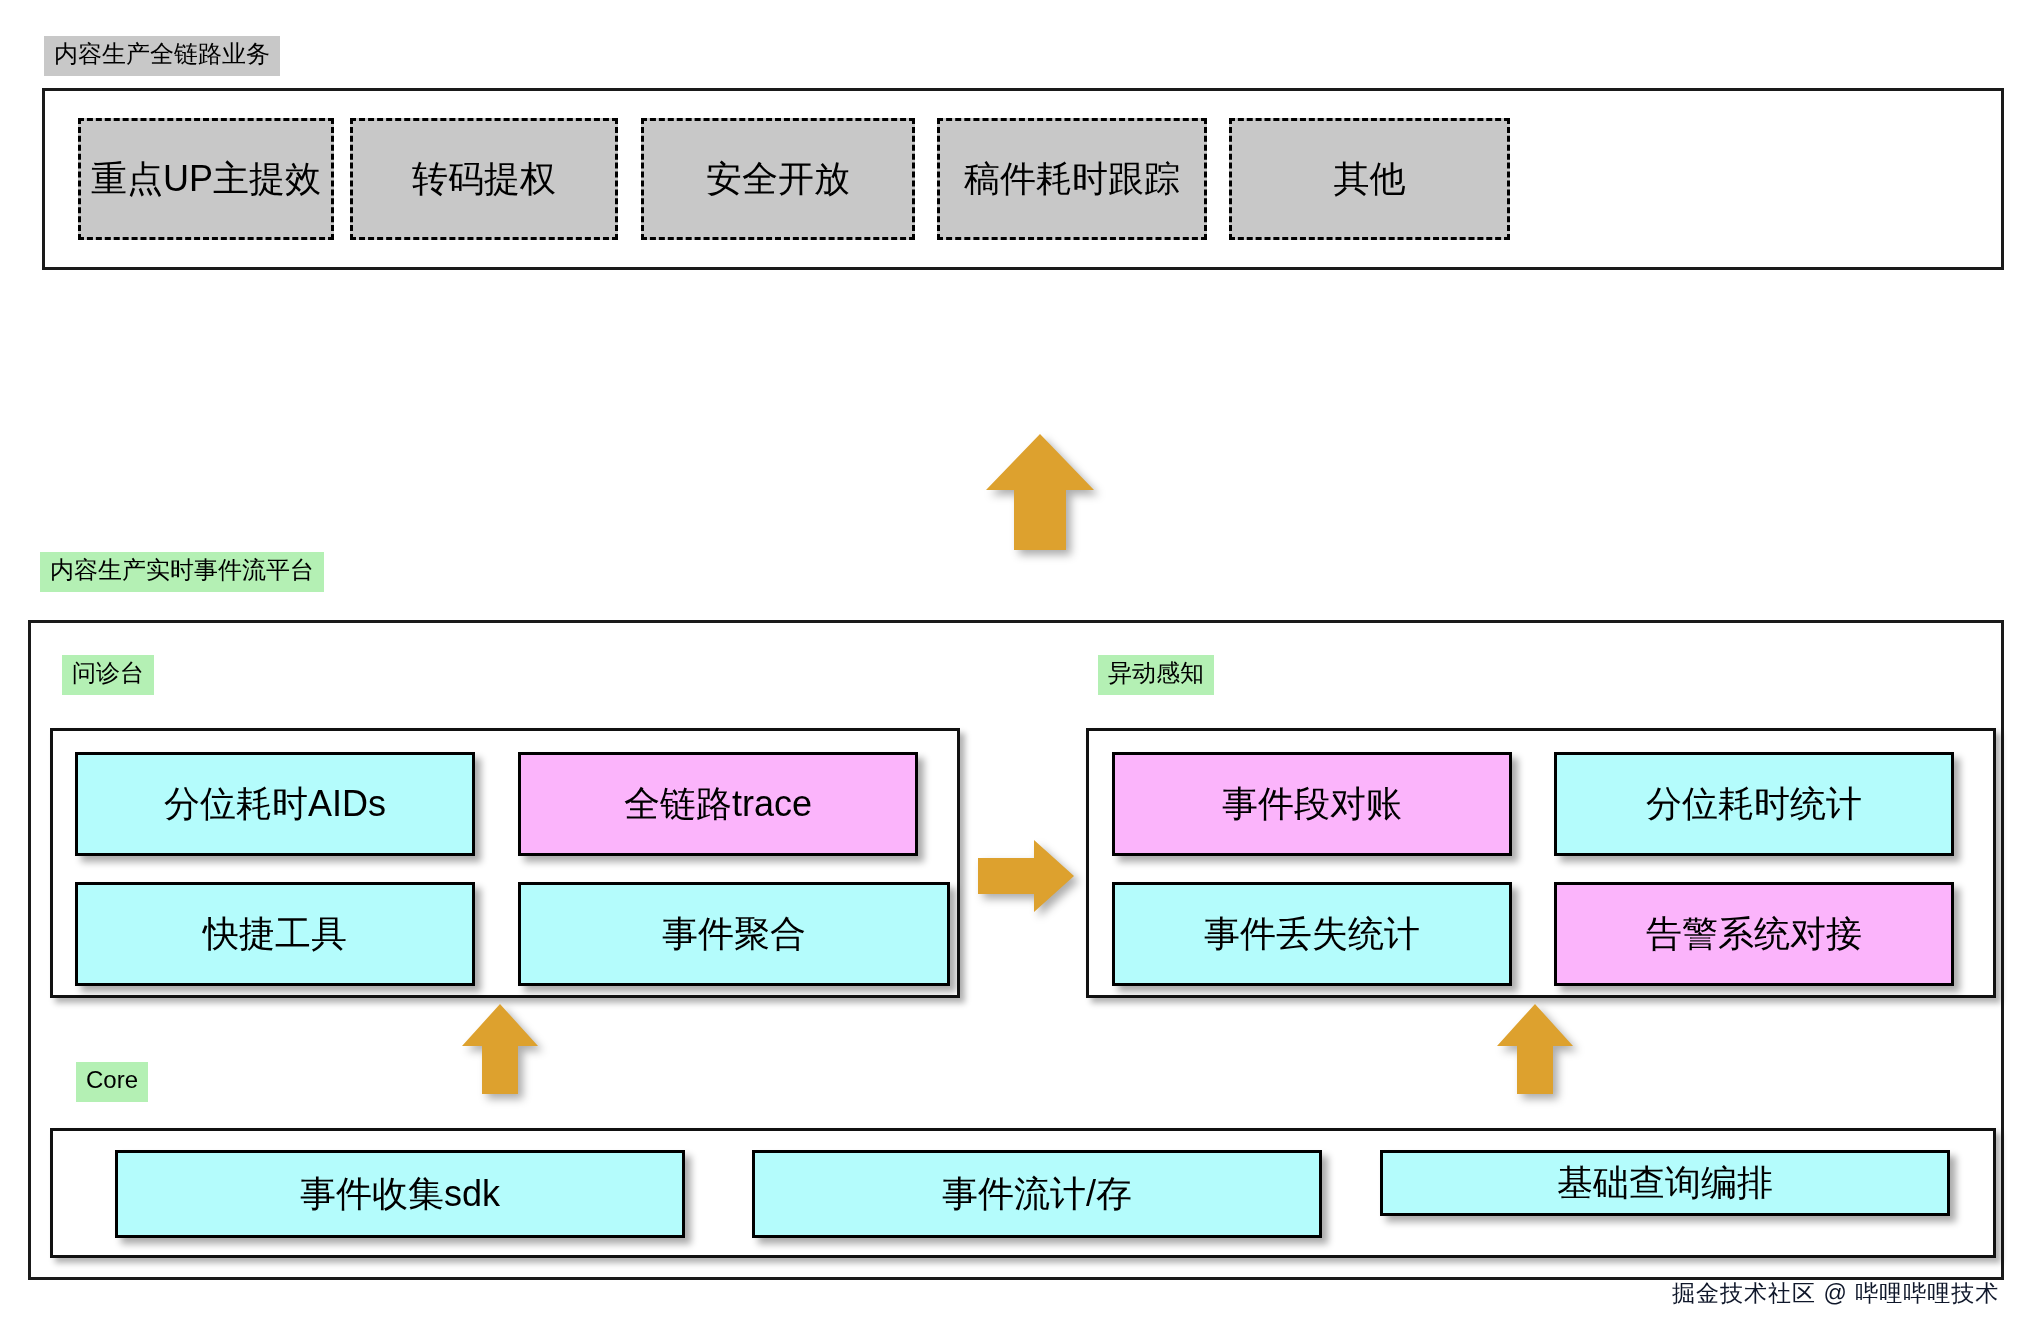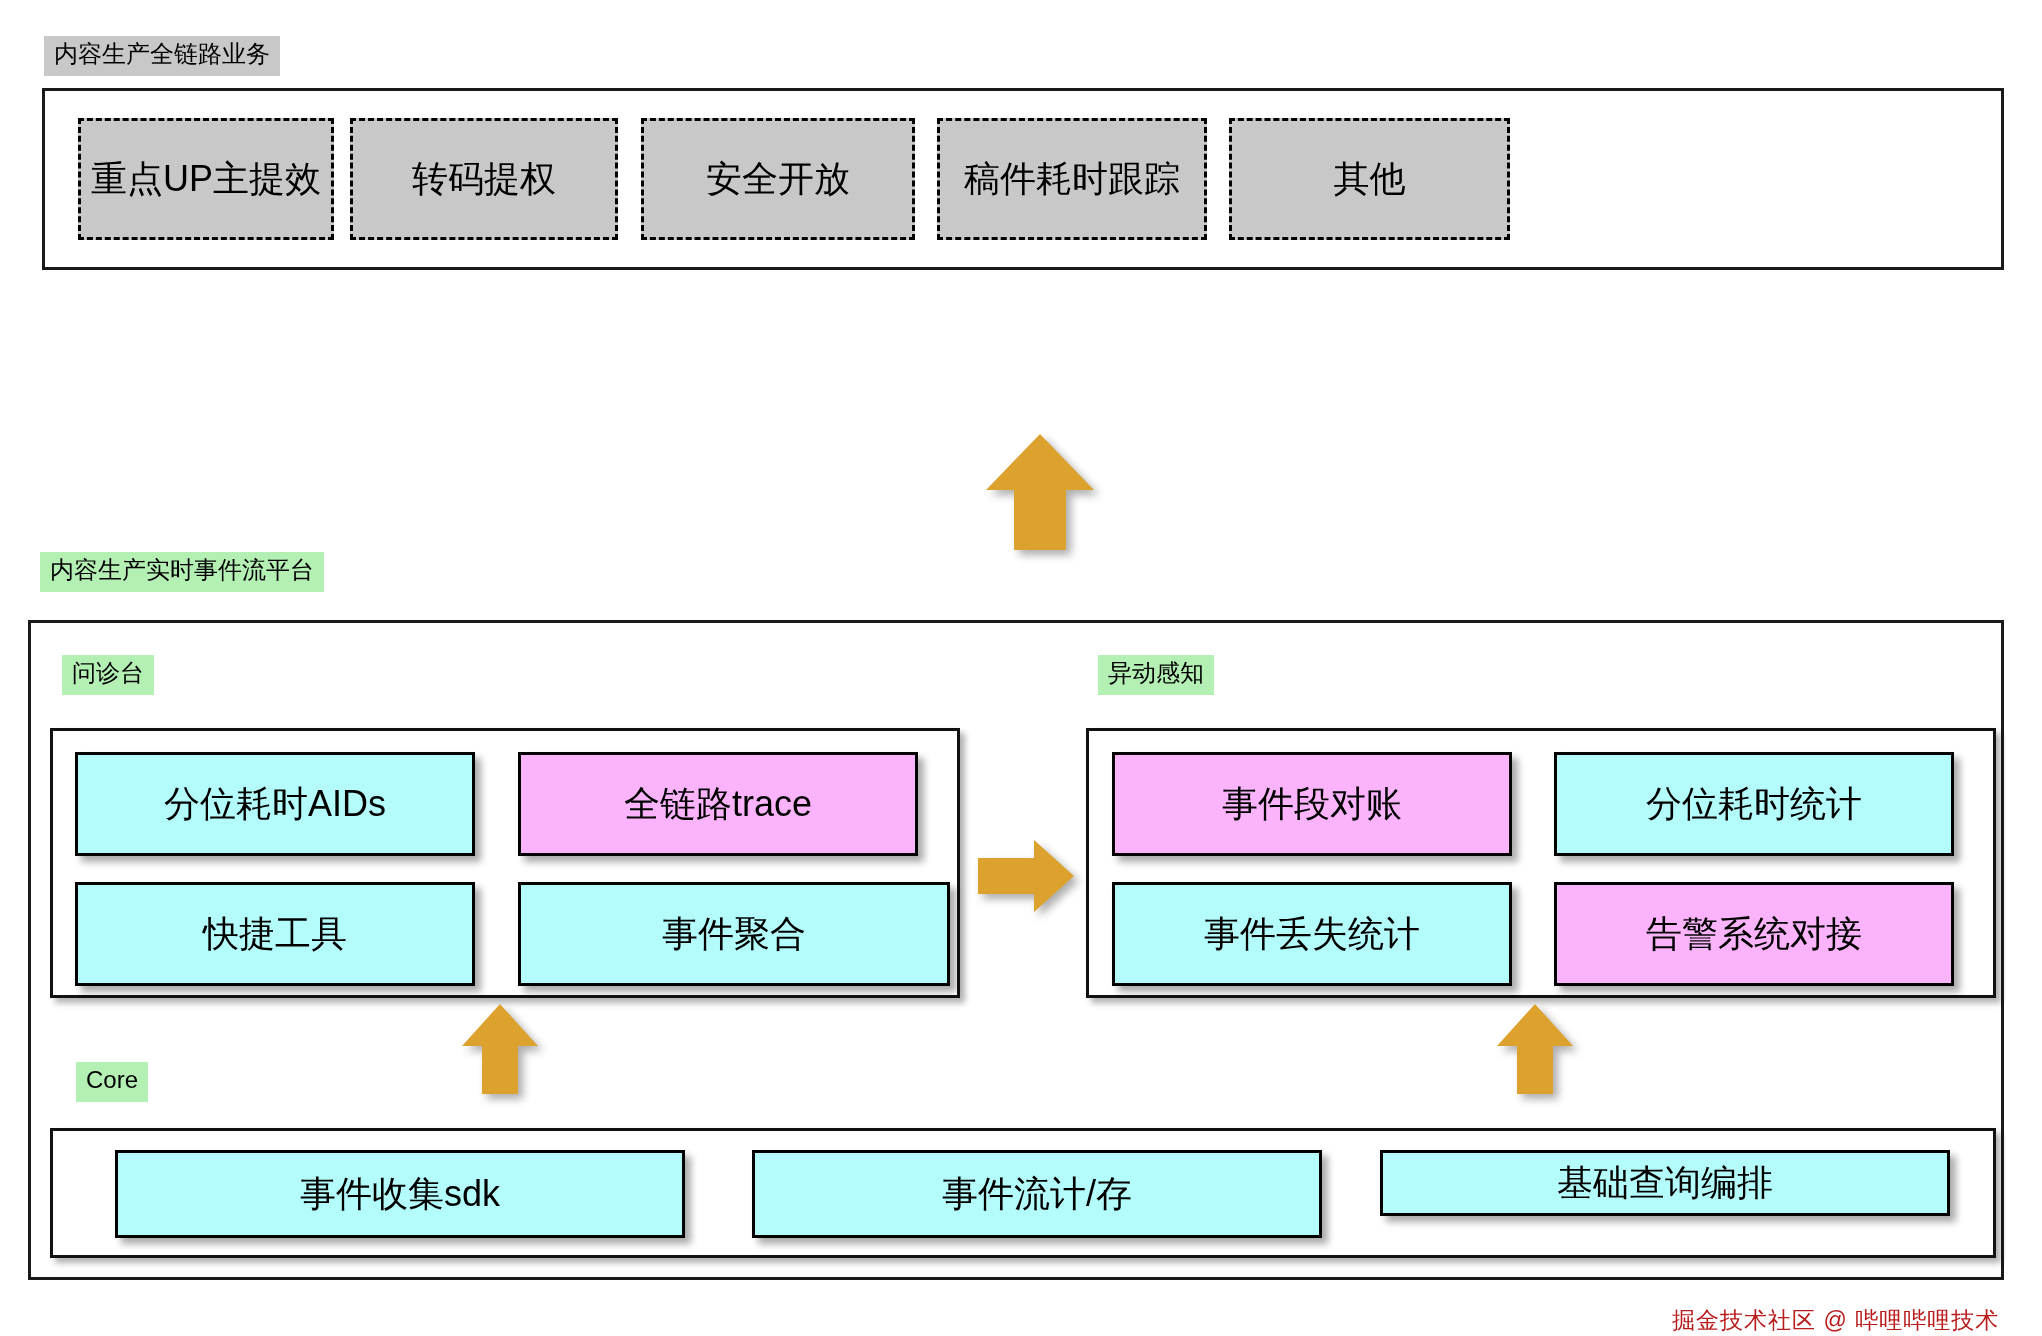--- a/index.html
+++ b/index.html
@@ -66,24 +66,23 @@
   
   .arrow {
     position: absolute;
     filter: drop-shadow(5px 5px 4px rgba(0,0,0,0.32));
   }
 
   
   .watermark {
     position: absolute;
     font-size: 23px;
-    color: #b91c1c;
+    color: #0f172a;
     white-space: nowrap;
     letter-spacing: 1px;
-    margin-top: 27px;
   }
 </style>
 </head>
 <body>
 
 <div class="section-label label-gray" style="left:44px; top:36px;">内容生产全链路业务</div>
 
 <div class="panel" style="left:42px; top:88px; width:1962px; height:182px;"></div>
 
 <div class="node node-gray" style="left:78px; top:118px; width:256px; height:122px;">重点UP主提效</div>

